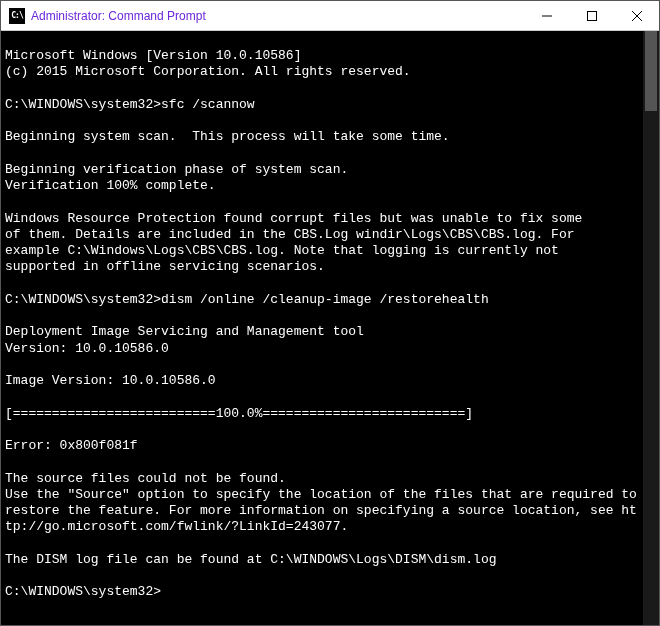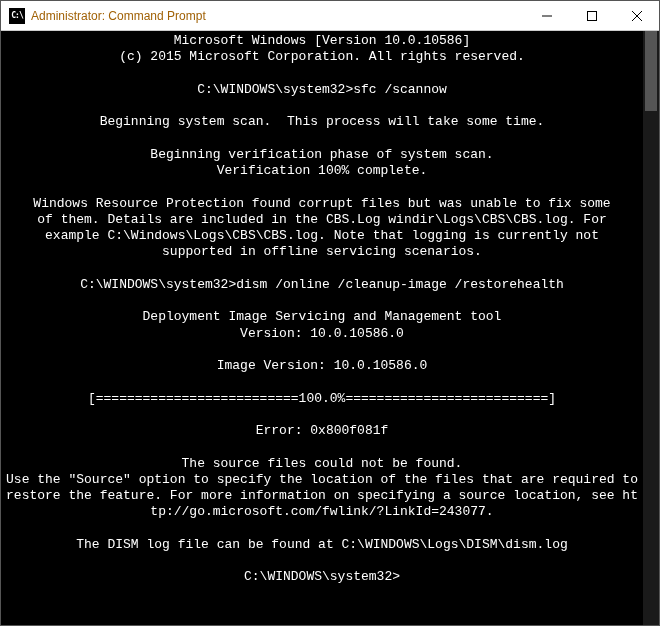--- a/index.html
+++ b/index.html
@@ -40,21 +40,21 @@
       align-items: center;
       justify-content: center;
       font-size: 8px;
       font-family: monospace;
       color: #fff;
       font-weight: bold;
       letter-spacing: -1px;
     }
     .title-text {
       font-size: 12px;
-      color: #a16207;
+      color: #6d28d9;
       flex: 1;
     }
     .window-controls {
       display: flex;
       height: 100%;
     }
     .wc-btn {
       width: 45px;
       height: 100%;
       display: flex;
@@ -77,25 +77,24 @@
       background: #000;
       overflow: hidden;
     }
     .terminal {
       flex: 1;
       background: #000;
       color: #fff;
       font-family: Consolas, "Courier New", monospace;
       font-size: 13px;
       line-height: 1.25;
-      padding: 2px 4px;
+      padding: 17px 4px;
       white-space: pre-wrap;
       word-break: break-all;
       overflow: hidden;
-      text-align: center;
     }
     .scrollbar {
       width: 16px;
       background: #1a1a1a;
       position: relative;
       flex-shrink: 0;
     }
     .scrollbar-thumb {
       position: absolute;
       top: 0;

